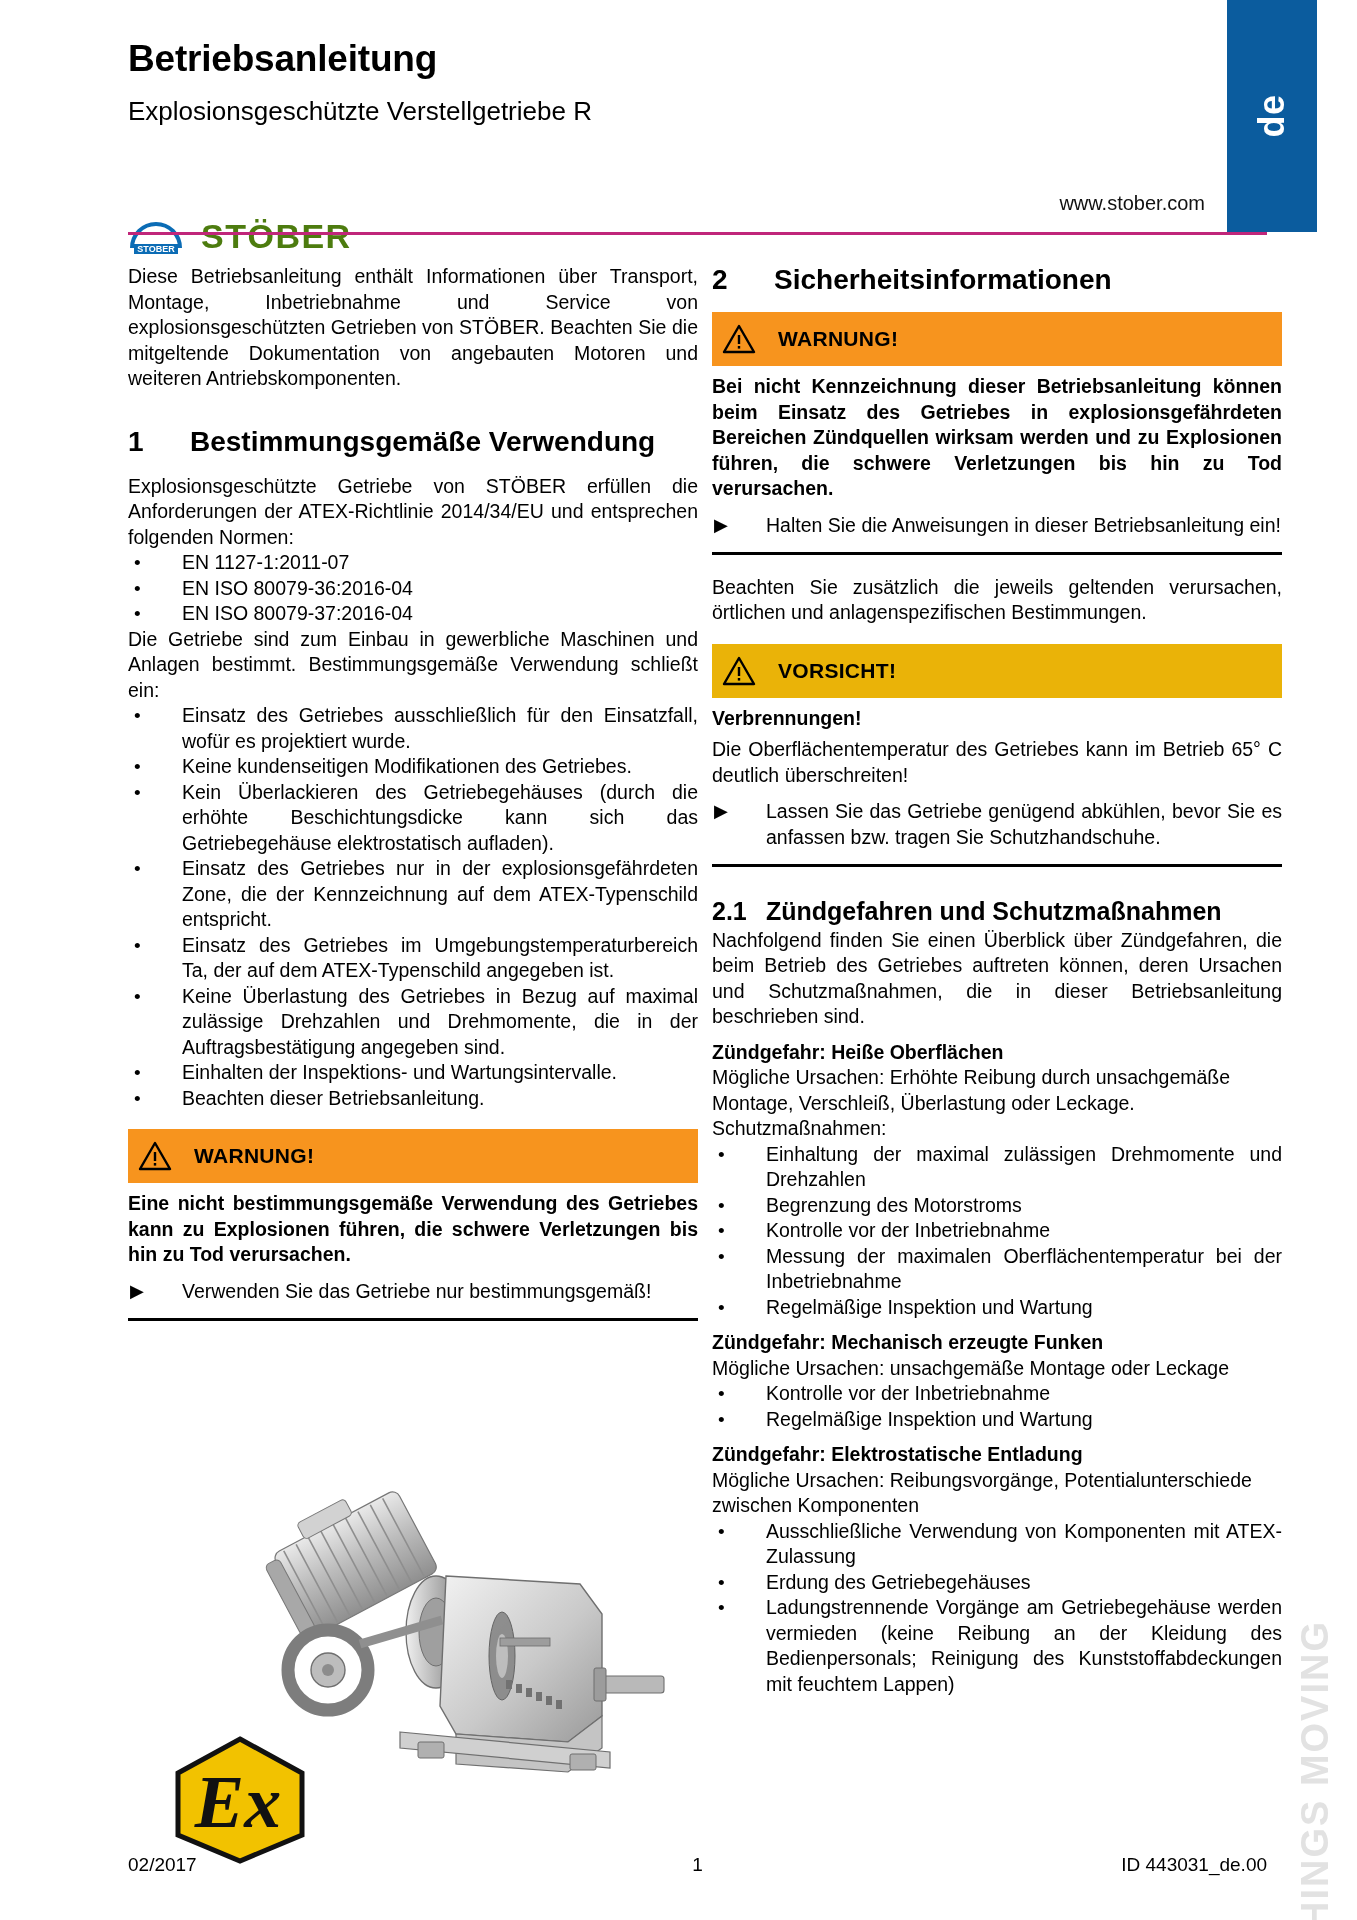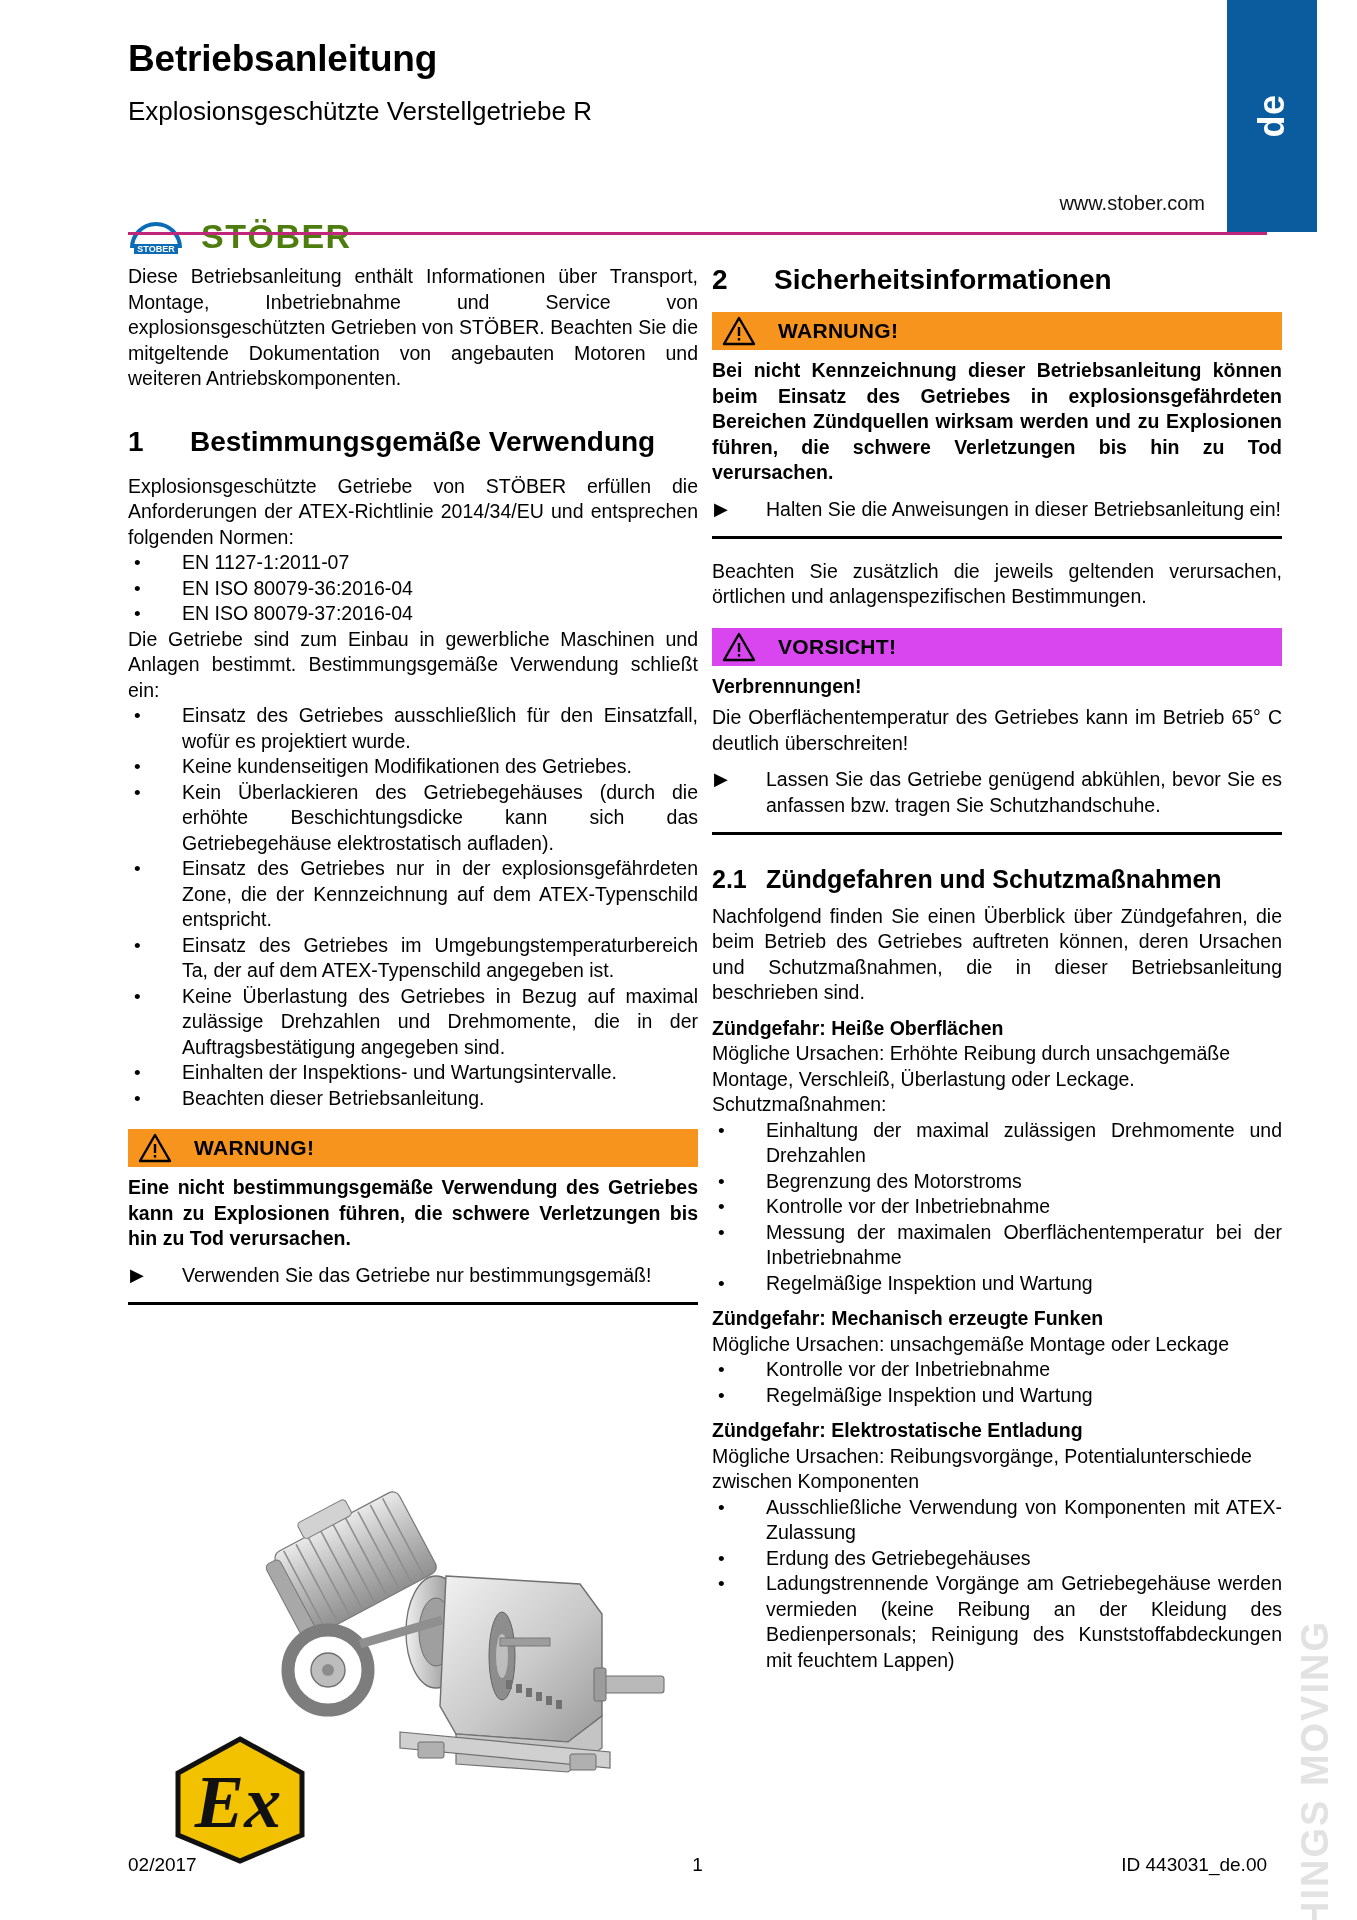--- a/index.html
+++ b/index.html
@@ -59,44 +59,44 @@
   .just { text-align: justify; }
   .gap-s { height: 10px; }
   .gap-m { height: 20px; }
 
   h1.sec {
     font-size: 28px; font-weight: 700; margin: 34px 0 16px 0;
     display: flex; gap: 0;
   }
   h1.sec .num { display: inline-block; width: 62px; flex: 0 0 62px; }
   h2.sub {
-    font-size: 25px; font-weight: 700; margin: 30px 0 10px 0;
+    font-size: 25px; font-weight: 700; margin: 30px 0 2px 0;
     display: flex; gap: 0;
   }
   h2.sub .num { display: inline-block; width: 54px; flex: 0 0 54px; }
   h2.sub .txt { display: block; }
 
   ul.bl { list-style: none; margin: 0; padding: 0; }
   ul.bl > li {
     position: relative; padding-left: 54px; margin: 0 0 0 0;
     text-align: justify;
   }
   ul.bl > li::before {
     content: "\2022"; position: absolute; left: 6px; top: 0;
     font-size: 19px; line-height: 25.5px;
   }
 
   
   .notice { margin: 18px 0 0 0; }
   .notice-bar {
     display: flex; align-items: center; gap: 22px;
-    padding: 5px 10px; height: 38px;
+    padding: 5px 10px; height: 54px;
   }
   .notice-bar.warn { background: #F7941E; }
-  .notice-bar.caution { background: #d946ef; }
+  .notice-bar.caution { background: #eab308; }
   .notice-bar .tri { width: 34px; height: 30px; flex: 0 0 34px; }
   .notice-bar .lbl { font-size: 21px; font-weight: 700; letter-spacing: 0.3px; }
   .notice-body { padding-top: 8px; }
   .notice-body .strong { font-weight: 700; text-align: justify; font-size: 19.5px; line-height: 25.5px; }
   .notice-body .plain { text-align: justify; font-size: 19.5px; line-height: 25.5px; }
   .action {
     display: flex; gap: 0; margin-top: 11px; padding-left: 2px;
   }
   .action .arrow { flex: 0 0 52px; font-size: 18px; line-height: 25.5px; }
   .action .atxt { flex: 1; text-align: justify; font-size: 19.5px; line-height: 25.5px; }

